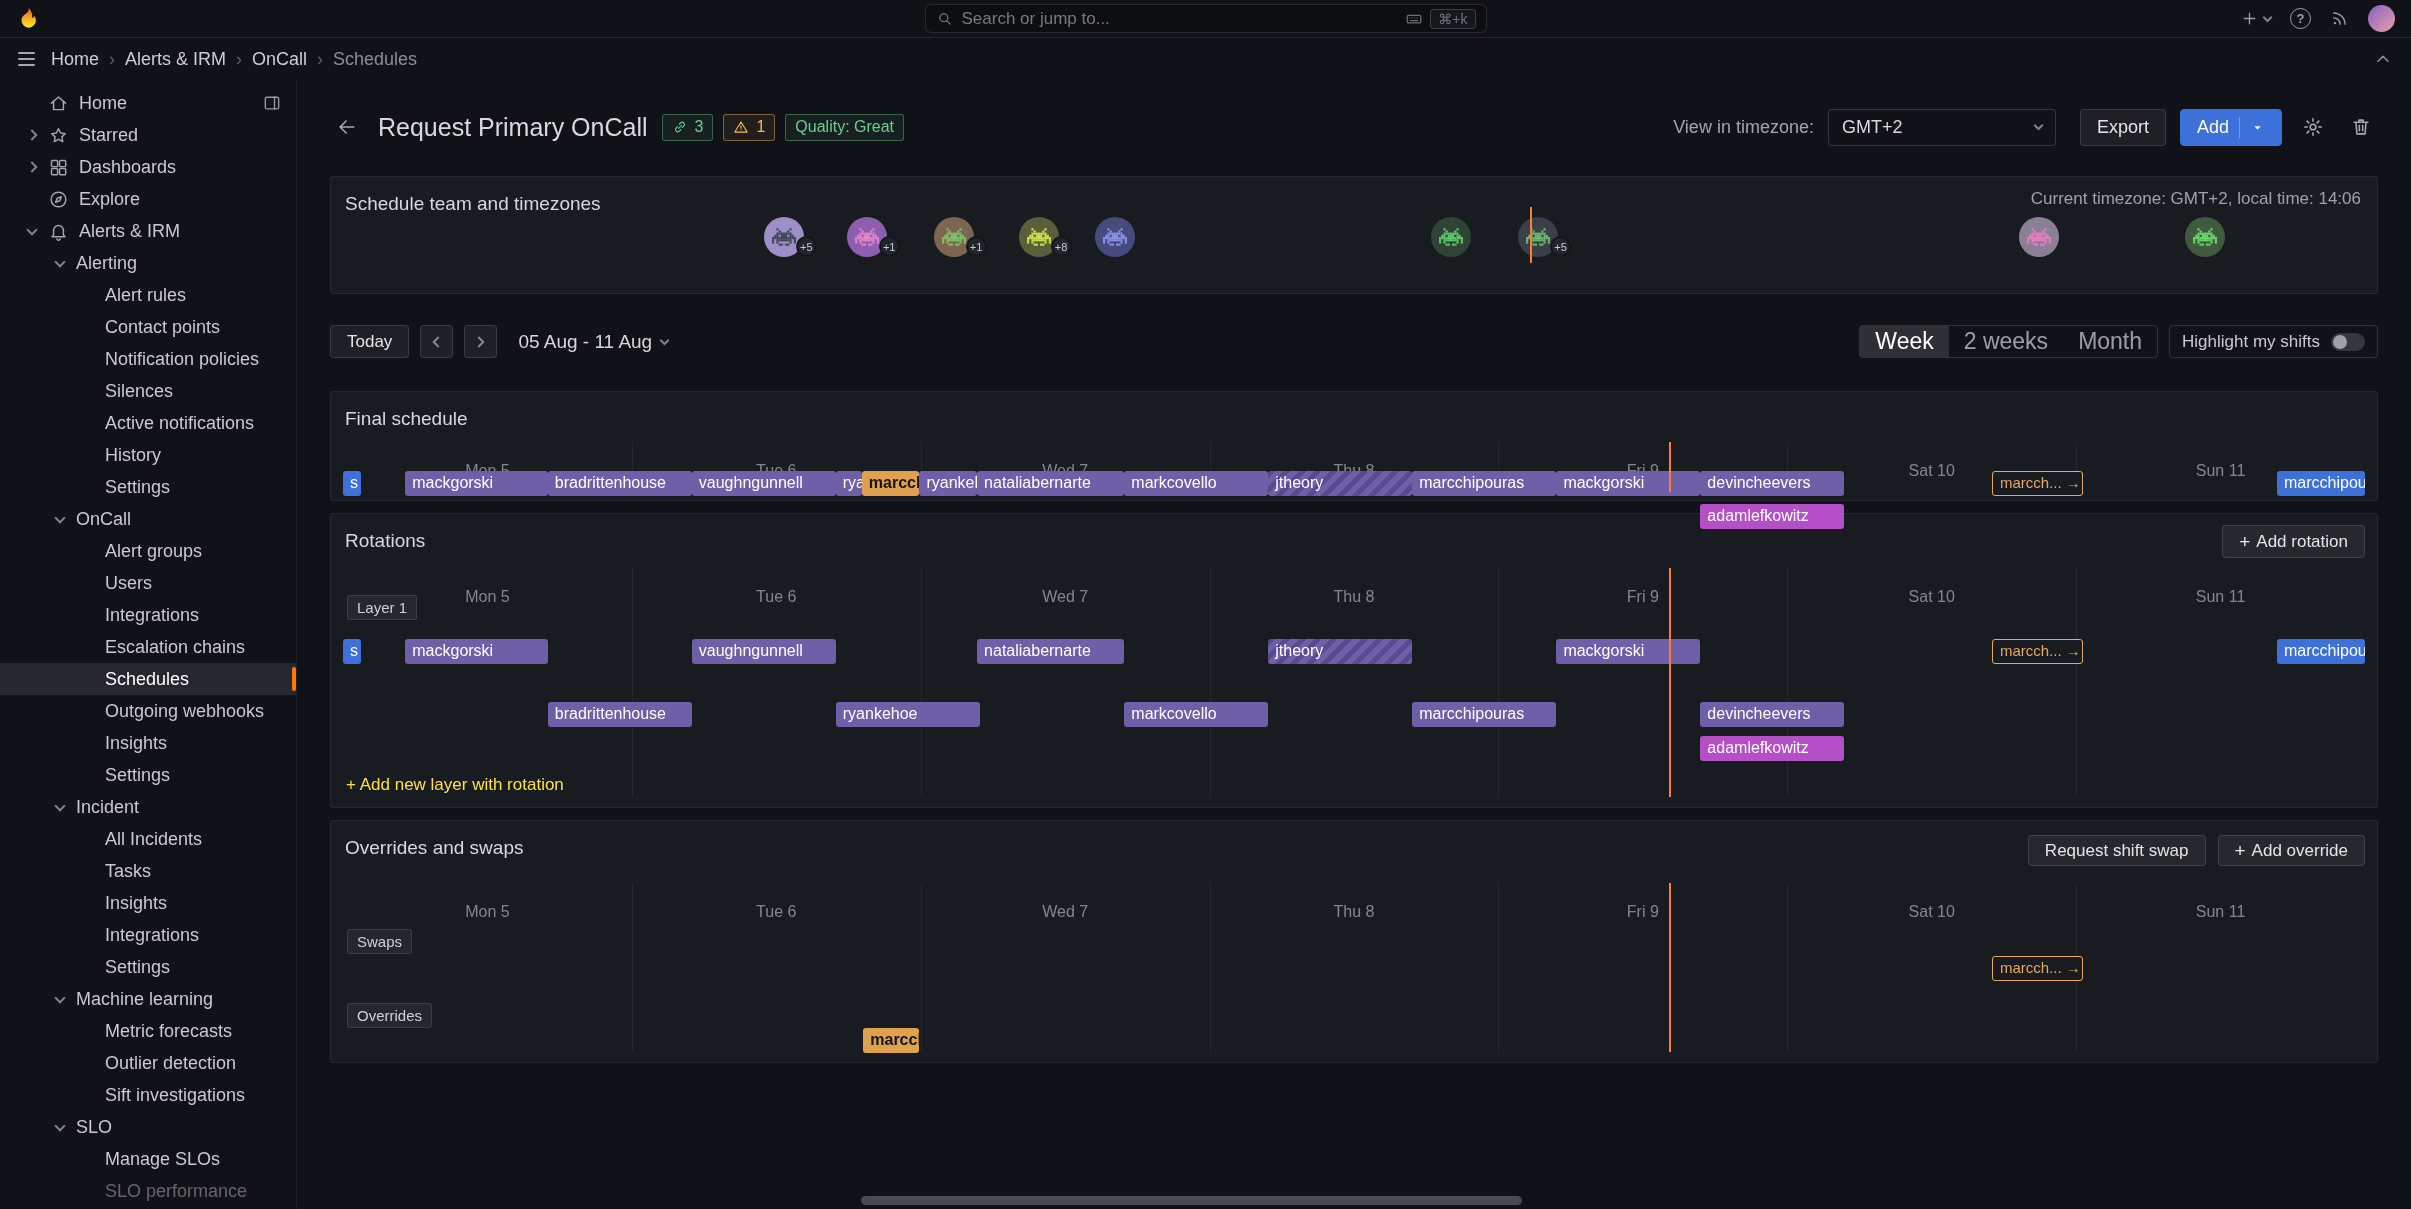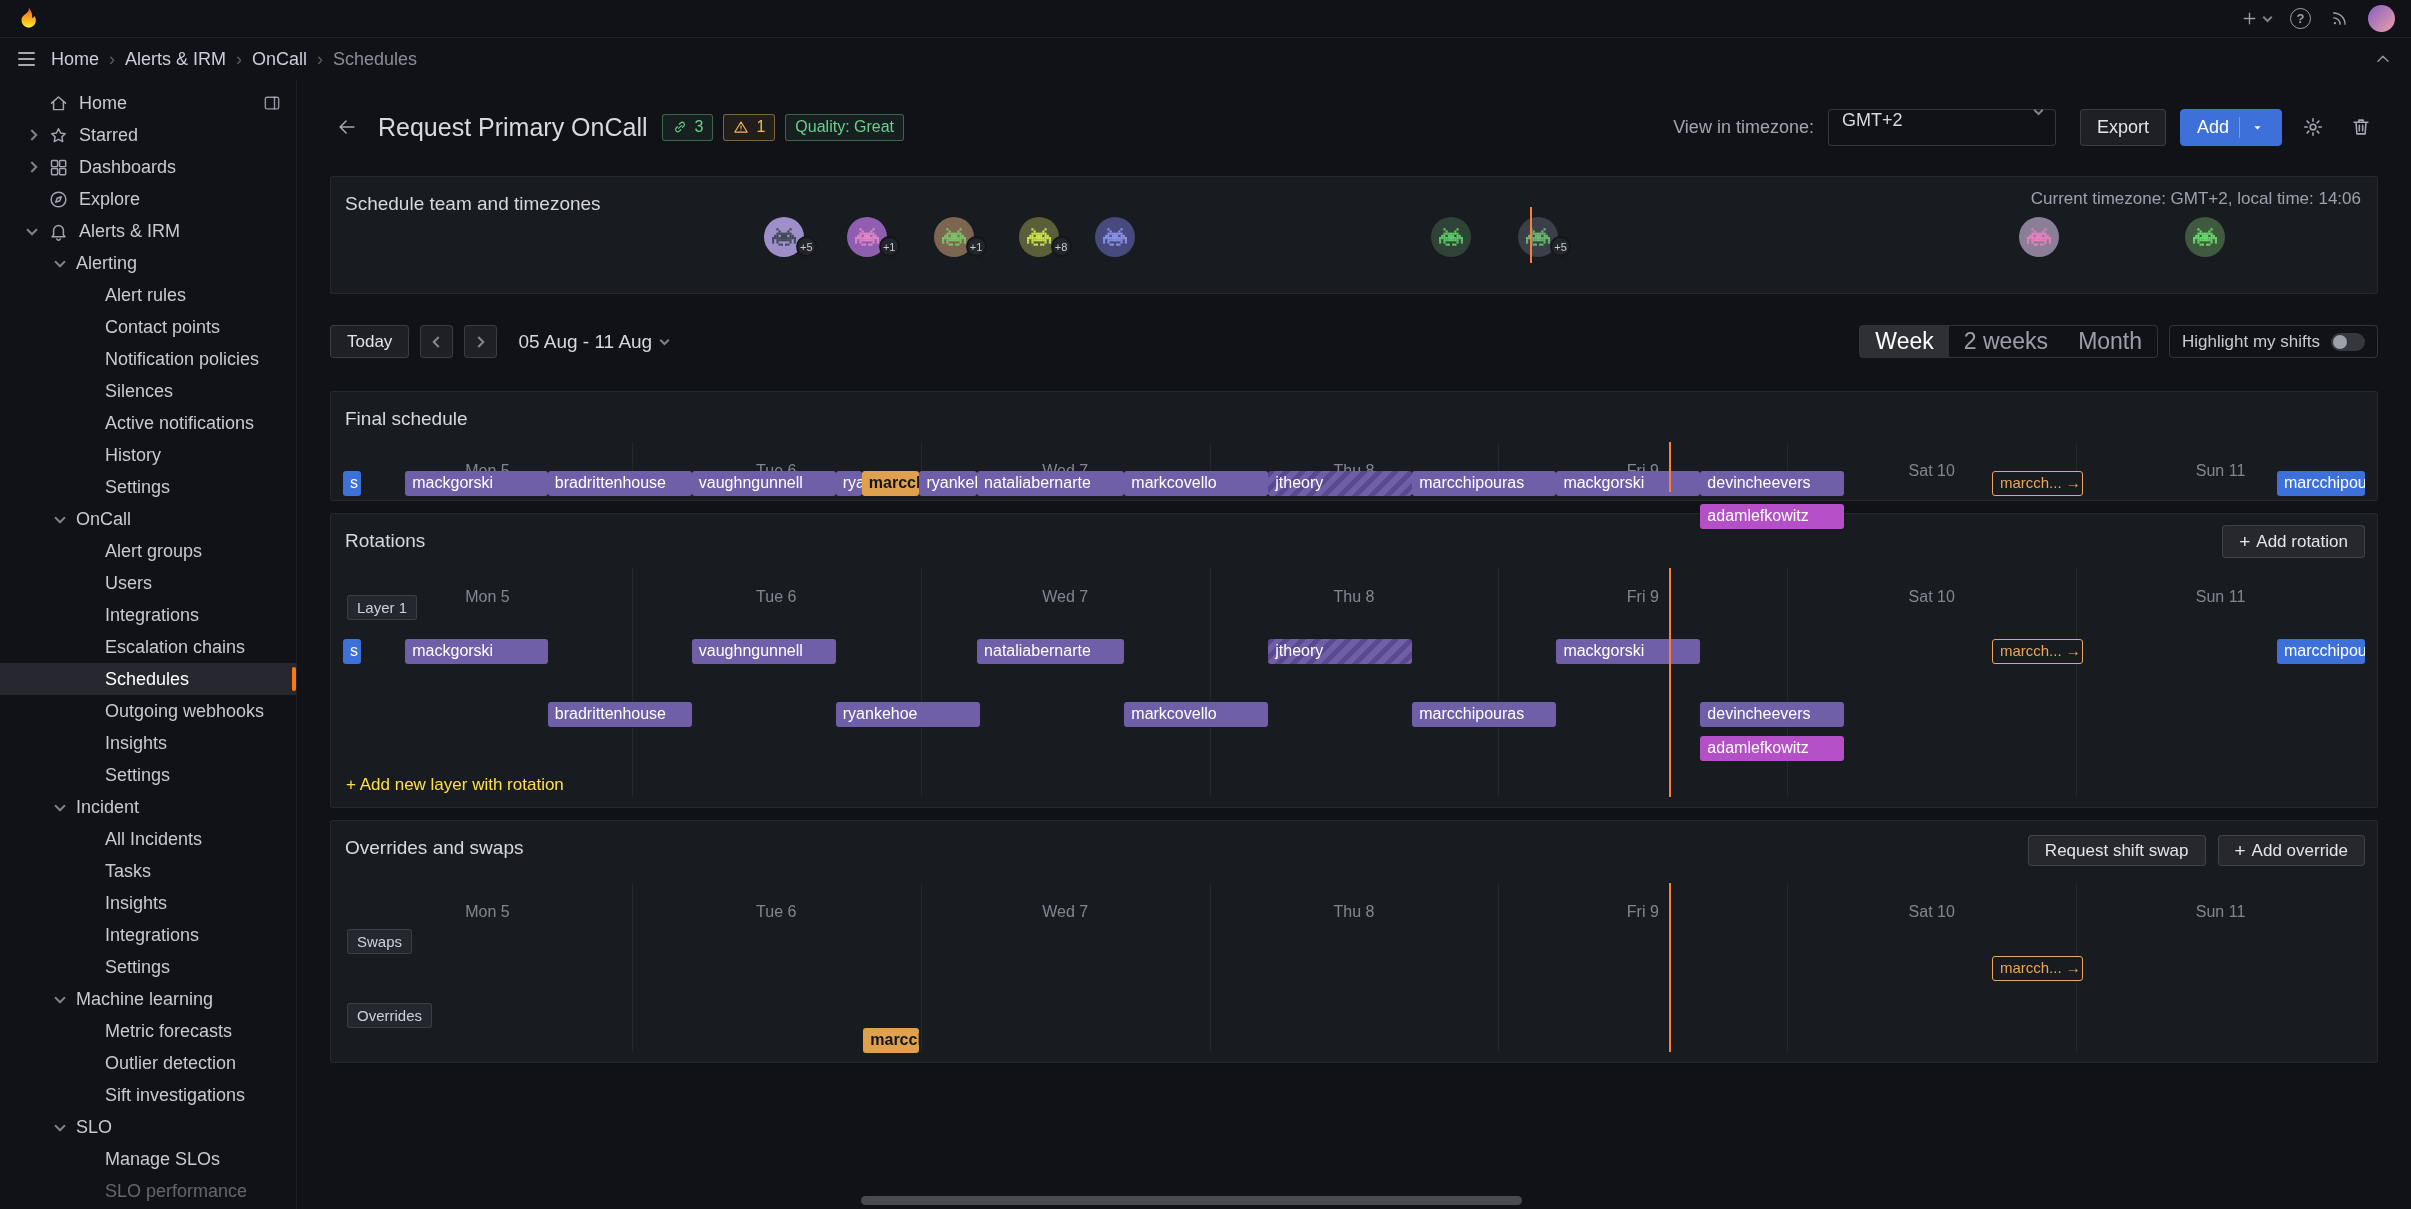--- a/index.html
+++ b/index.html
@@ -57,21 +57,21 @@
 .page-header{margin-top:26px;height:42px;display:flex;align-items:center;gap:10px}
 .icon-btn{background:none;border:none;color:rgba(204,204,220,0.8);cursor:pointer;display:flex;align-items:center;justify-content:center;width:34px;height:34px}
 .icon-btn svg{width:22px;height:22px}
 .page-header h1{font-size:25px;font-weight:500;color:#D8D9DF;margin:0 4px;white-space:nowrap}
 .badge{display:inline-flex;align-items:center;gap:7px;height:27px;padding:0 9px;border-radius:3px;font-size:16px;font-weight:500;white-space:nowrap}
 .badge .b-ic svg{width:16px;height:16px}
 .badge.green{color:var(--green);border:1px solid rgba(108,207,142,0.4);background:rgba(108,207,142,0.08)}
 .badge.orange{color:var(--warn);border:1px solid rgba(245,184,92,0.45);background:rgba(245,184,92,0.08)}
 .ph-right{margin-left:auto;display:flex;align-items:center;gap:14px}
 .tz-label{color:rgba(204,204,220,0.78);white-space:nowrap}
-.select{width:228px;height:37px;border:1px solid rgba(204,204,220,0.2);border-radius:4px;background:#111217;display:flex;align-items:flex-start;justify-content:space-between;padding:0 13px;color:#D8D9DF;cursor:pointer;margin-right:10px}
+.select{width:228px;height:37px;border:1px solid rgba(204,204,220,0.2);border-radius:4px;background:#111217;display:flex;align-items:center;justify-content:space-between;padding:0 13px;color:#D8D9DF;cursor:pointer;margin-right:10px}
 .btn{height:37px;border-radius:4px;font-size:18px;font-weight:500;font-family:inherit;display:inline-flex;align-items:center;gap:8px;padding:0 16px;cursor:pointer;white-space:nowrap}
 .btn.secondary{background:rgba(204,204,220,0.08);border:1px solid rgba(204,204,220,0.16);color:#E4E5EA}
 .btn.primary{background:var(--blue);border:1px solid var(--blue);color:#FFF}
 .btn .divider{width:1px;height:21px;margin:0 2px;background:rgba(255,255,255,0.3)}
 .btn .caret svg{width: 15px;height:15px}
 
 .panel{position:relative;background:#181B20;border:1px solid rgba(204,204,220,0.08);border-radius:3px}
 .panel-title{position:absolute;top:16px;left:14px;font-size:19px;font-weight:500;color:#D8D9DF}
 .team-panel{margin-top:28px;height:118px}
 .tz-info{position:absolute;top:12px;right:16px;font-size:17px;color:rgba(204,204,220,0.75)}
@@ -130,20 +130,38 @@
         <svg viewBox="0 0 24 24">
           <defs>
             <linearGradient id="gf" x1="0" y1="1" x2="0" y2="0">
               <stop offset="0" stop-color="#FCEE1F"></stop>
               <stop offset="1" stop-color="#F05A28"></stop>
             </linearGradient>
           </defs>
           <path fill="url(#gf)" d="M12.2 1.6c.5 2.4-.5 3.8-2 5.2C8.2 8.6 5.3 10 5.3 13.9a6.9 6.9 0 0 0 13.8 0c0-1.7-.5-3.2-1.4-4.4-.5 1-1.3 1.7-2.3 2 .7-2.8-.3-6.6-3.2-9.9z"></path>
         </svg>
       </div>
+    <div class="searchbox">
+      <span class="s-icon">
+          <svg viewBox="0 0 24 24" fill="none" stroke="currentColor" stroke-width="1.7" stroke-linecap="round" stroke-linejoin="round">
+            <circle cx="11" cy="11" r="5.6"></circle>
+            <path d="M15.3 15.3 20 20"></path>
+          </svg>
+        </span>
+      <span class="s-ph">Search or jump to...</span>
+      <span class="s-kbd-wrap">
+        <span class="kbd-icon">
+            <svg viewBox="0 0 24 24" fill="none" stroke="currentColor" stroke-width="1.7" stroke-linecap="round" stroke-linejoin="round">
+              <rect x="3" y="7.2" width="18" height="10" rx="1.6"></rect>
+              <path d="M6.5 10.4h.01M9.7 10.4h.01M12.9 10.4h.01M16.1 10.4h.01M7.5 14.3h9"></path>
+            </svg>
+          </span>
+        <span class="s-kbd">⌘+k</span>
+      </span>
+    </div>
     <div class="tb-right">
       <span class="tb-btn">
         <span class="ic">
             <svg viewBox="0 0 24 24" fill="none" stroke="currentColor" stroke-width="1.7" stroke-linecap="round" stroke-linejoin="round">
               <path d="M12 5.4v13.2M5.4 12h13.2"></path>
             </svg>
           </span>
         <span class="chev down tiny"></span>
       </span>
       <span class="tb-btn circle-q">?</span>

